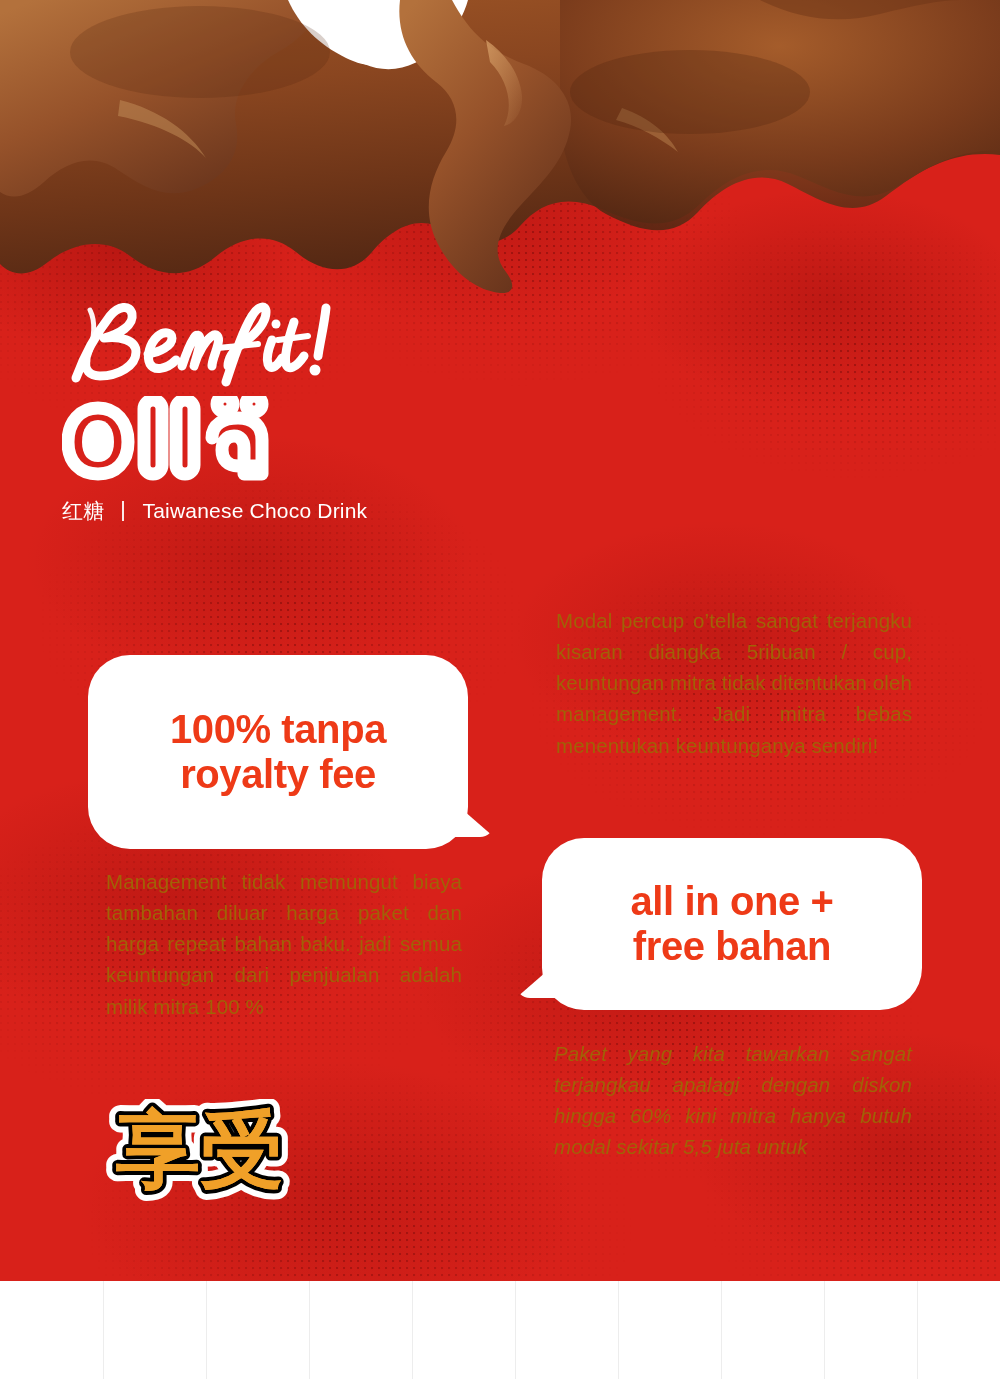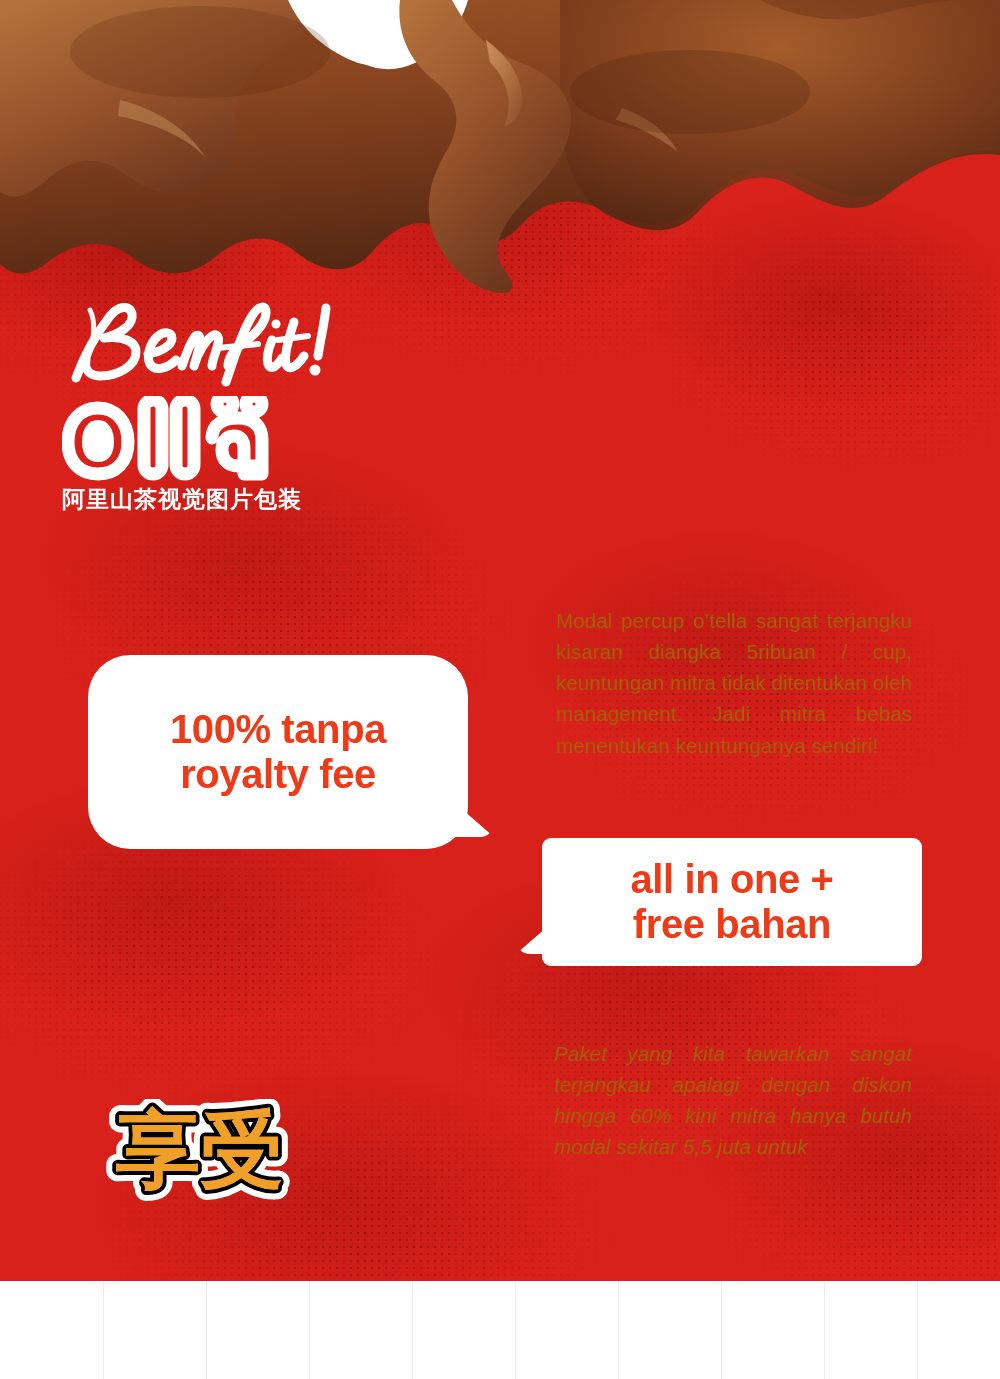--- a/index.html
+++ b/index.html
@@ -92,21 +92,21 @@
   
   .tail-right{
     right:-26px;bottom:12px;
     border-style:solid;border-width:0 46px 40px 0;
     border-color:transparent transparent #ffffff transparent;
     border-radius:0 0 14px 0;
   }
 
   #bubble-1{left:530px;top:368px;width:392px;height:164px;}
   #bubble-2{left:88px;top:655px;width:380px;height:194px;}
-  #bubble-3{left:542px;top:838px;width:380px;height:128px;border-radius:9px;}
+  #bubble-3{left:542px;top:838px;width:380px;height:172px;}
 
   
   .body-copy{
     position:absolute;color:#a16207;font-size:20.5px;line-height:1.52;
     text-align:justify;font-weight:500;letter-spacing:.1px;
   }
   .body-copy .last-right{display:block;text-align:right;}
   #copy-1{left:556px;top:605px;width:356px;}
   #copy-2{left:106px;top:866px;width:356px;}
   #copy-3{left:554px;top:1038px;width:358px;font-style:italic;}
@@ -232,30 +232,35 @@
         <path d="M150,42 C150,28 162,22 176,22 C192,22 200,30 200,44 L200,78 L182,78 L182,52
                  C182,44 178,40 172,40 C164,40 160,46 160,54 C160,64 166,70 176,70 L200,70"></path>
         <circle cx="163" cy="8" r="8"></circle>
         <circle cx="192" cy="8" r="8"></circle>
       </g>
       <g fill="#e02018">
         <path d="M36,24 C46,24 52,33 52,46 C52,59 46,66 36,66 C26,66 20,59 20,46 C20,33 26,24 36,24 Z" fill="#ffffff"></path>
       </g>
     </svg>
 
-    <div class="brand-sub" id="brand-sub2">阿里山茶视觉图片包装</div>
+    <div class="brand-sub" id="brand-sub1">
+      <span>红糖</span>
+      <span class="sep-bar"></span>
+      <span>Taiwanese Choco Drink</span>
+    </div>
   </div>
 
   <div class="body-copy" id="copy-1">Modal percup o’tella sangat terjangku kisaran diangka 5ribuan / cup, keuntungan mitra tidak ditentukan oleh management. Jadi mitra bebas menentukan keuntunganya sendiri!</div>
 
   <div class="bubble" id="bubble-2">
     <div class="btxt">100% tanpa
 royalty fee</div>
     <span class="tail tail-right"></span>
   </div>
+  <div class="body-copy" id="copy-2">Management tidak memungut biaya tambahan diluar harga paket dan harga repeat bahan baku. jadi semua keuntungan dari penjualan adalah milik mitra 100 %</div>
 
   <div class="bubble" id="bubble-3">
     <div class="btxt">all in one +
 free bahan</div>
     <span class="tail tail-left"></span>
   </div>
   <div class="body-copy" id="copy-3">
     <span>Paket yang kita tawarkan sangat terjangkau apalagi dengan diskon hingga 60% kini mitra hanya butuh modal sekitar 5,5 juta untuk</span>
   </div>
 

